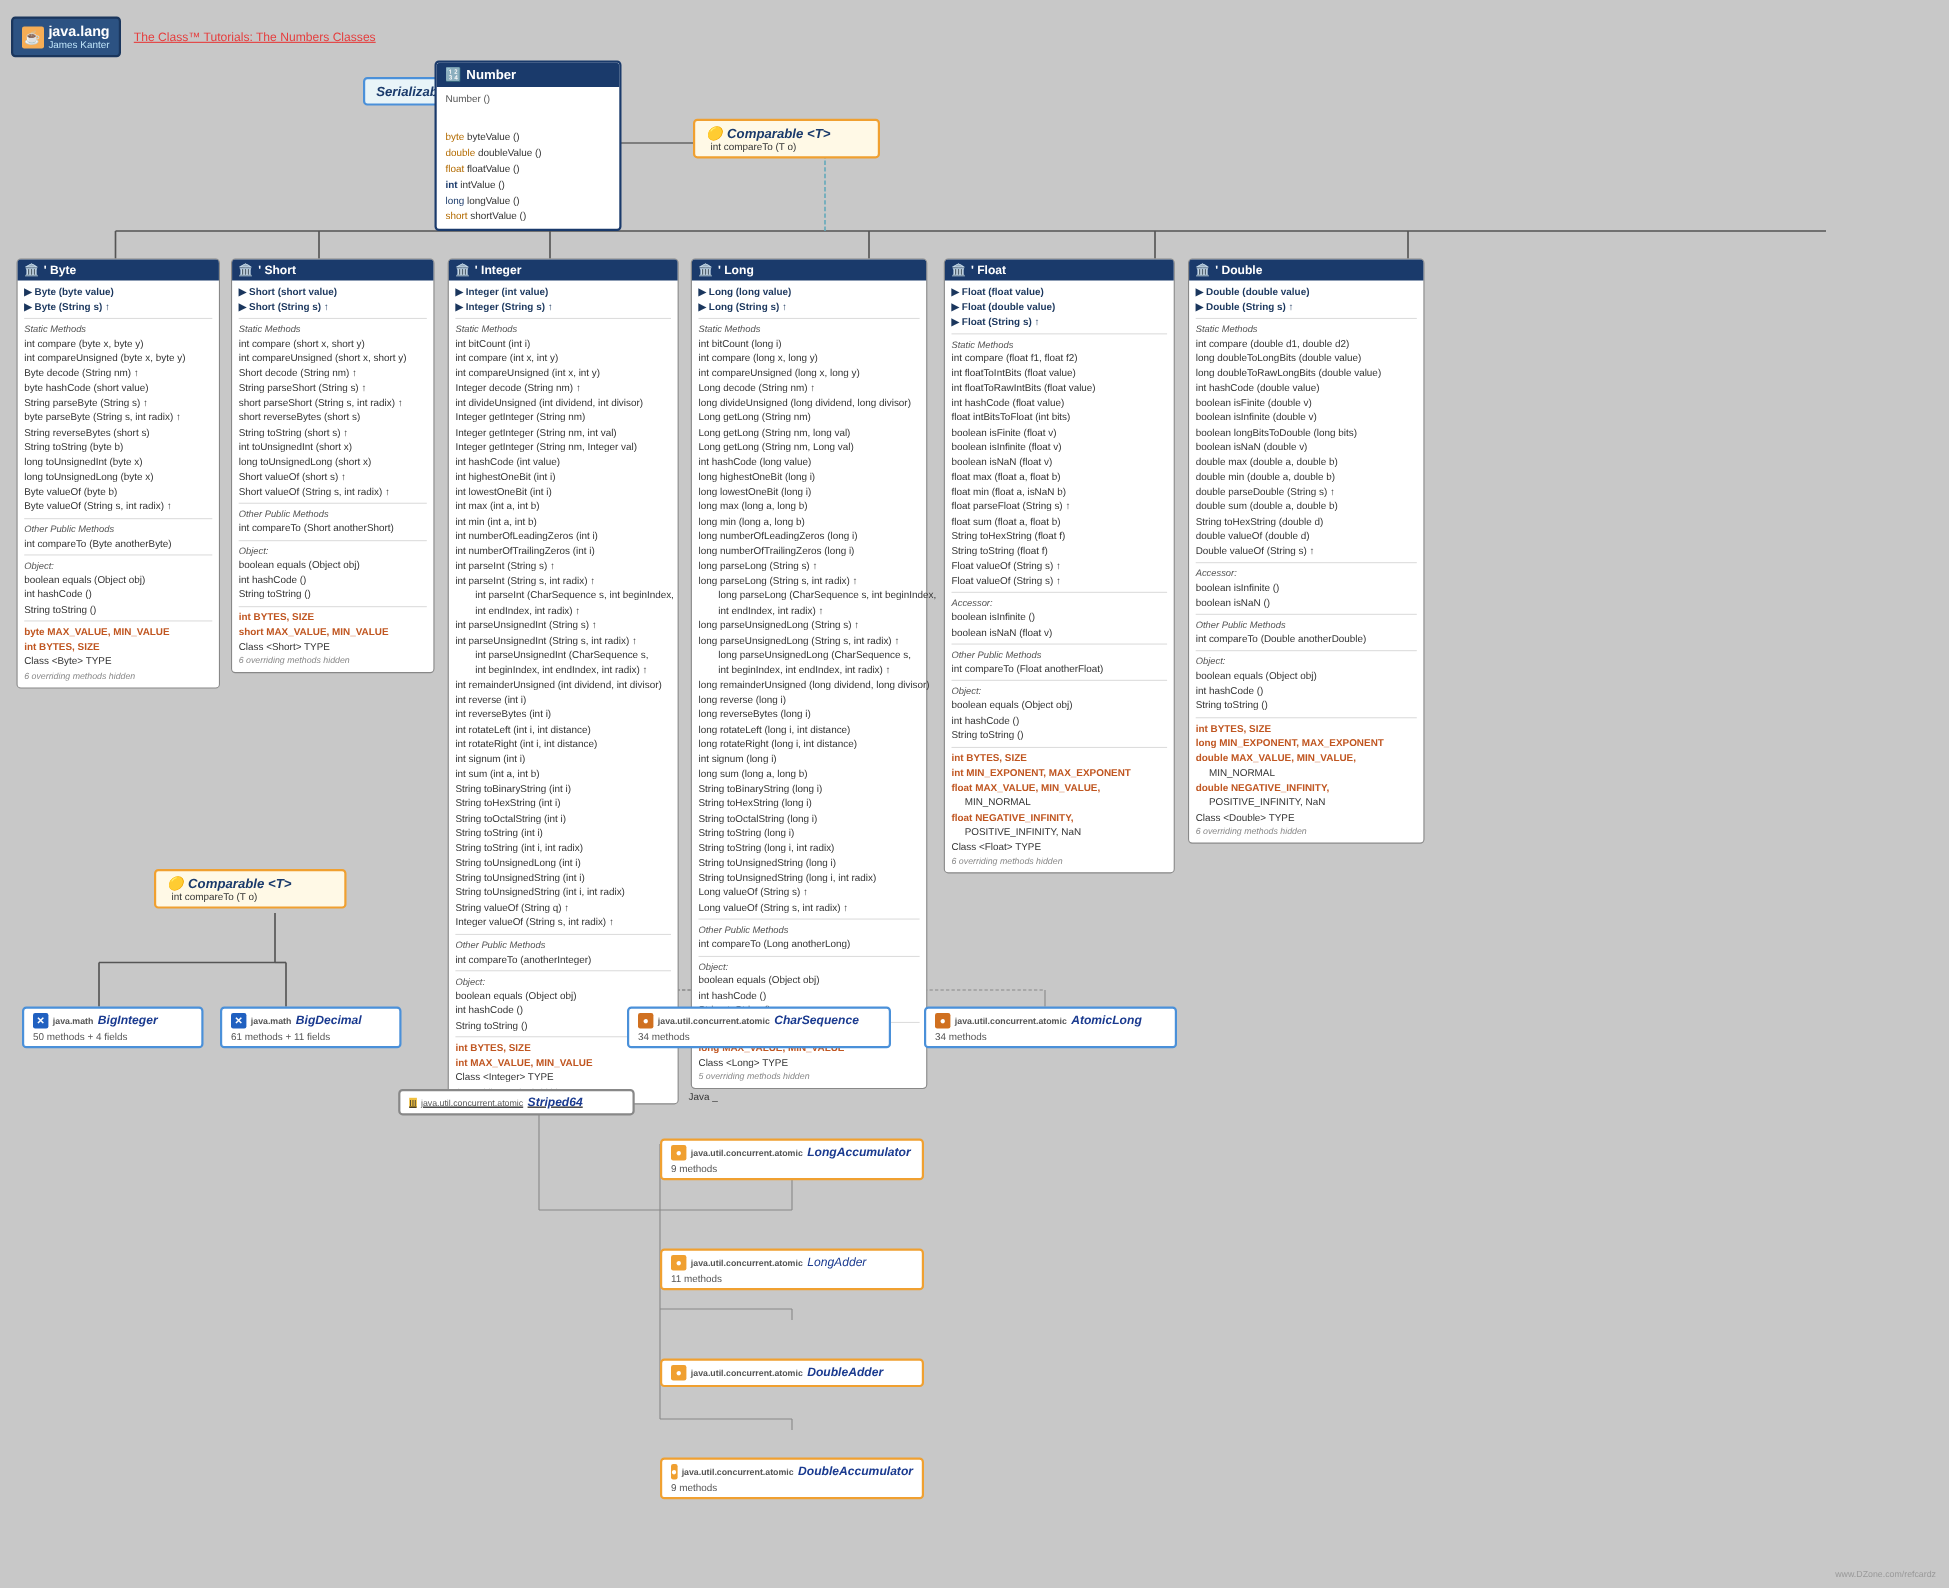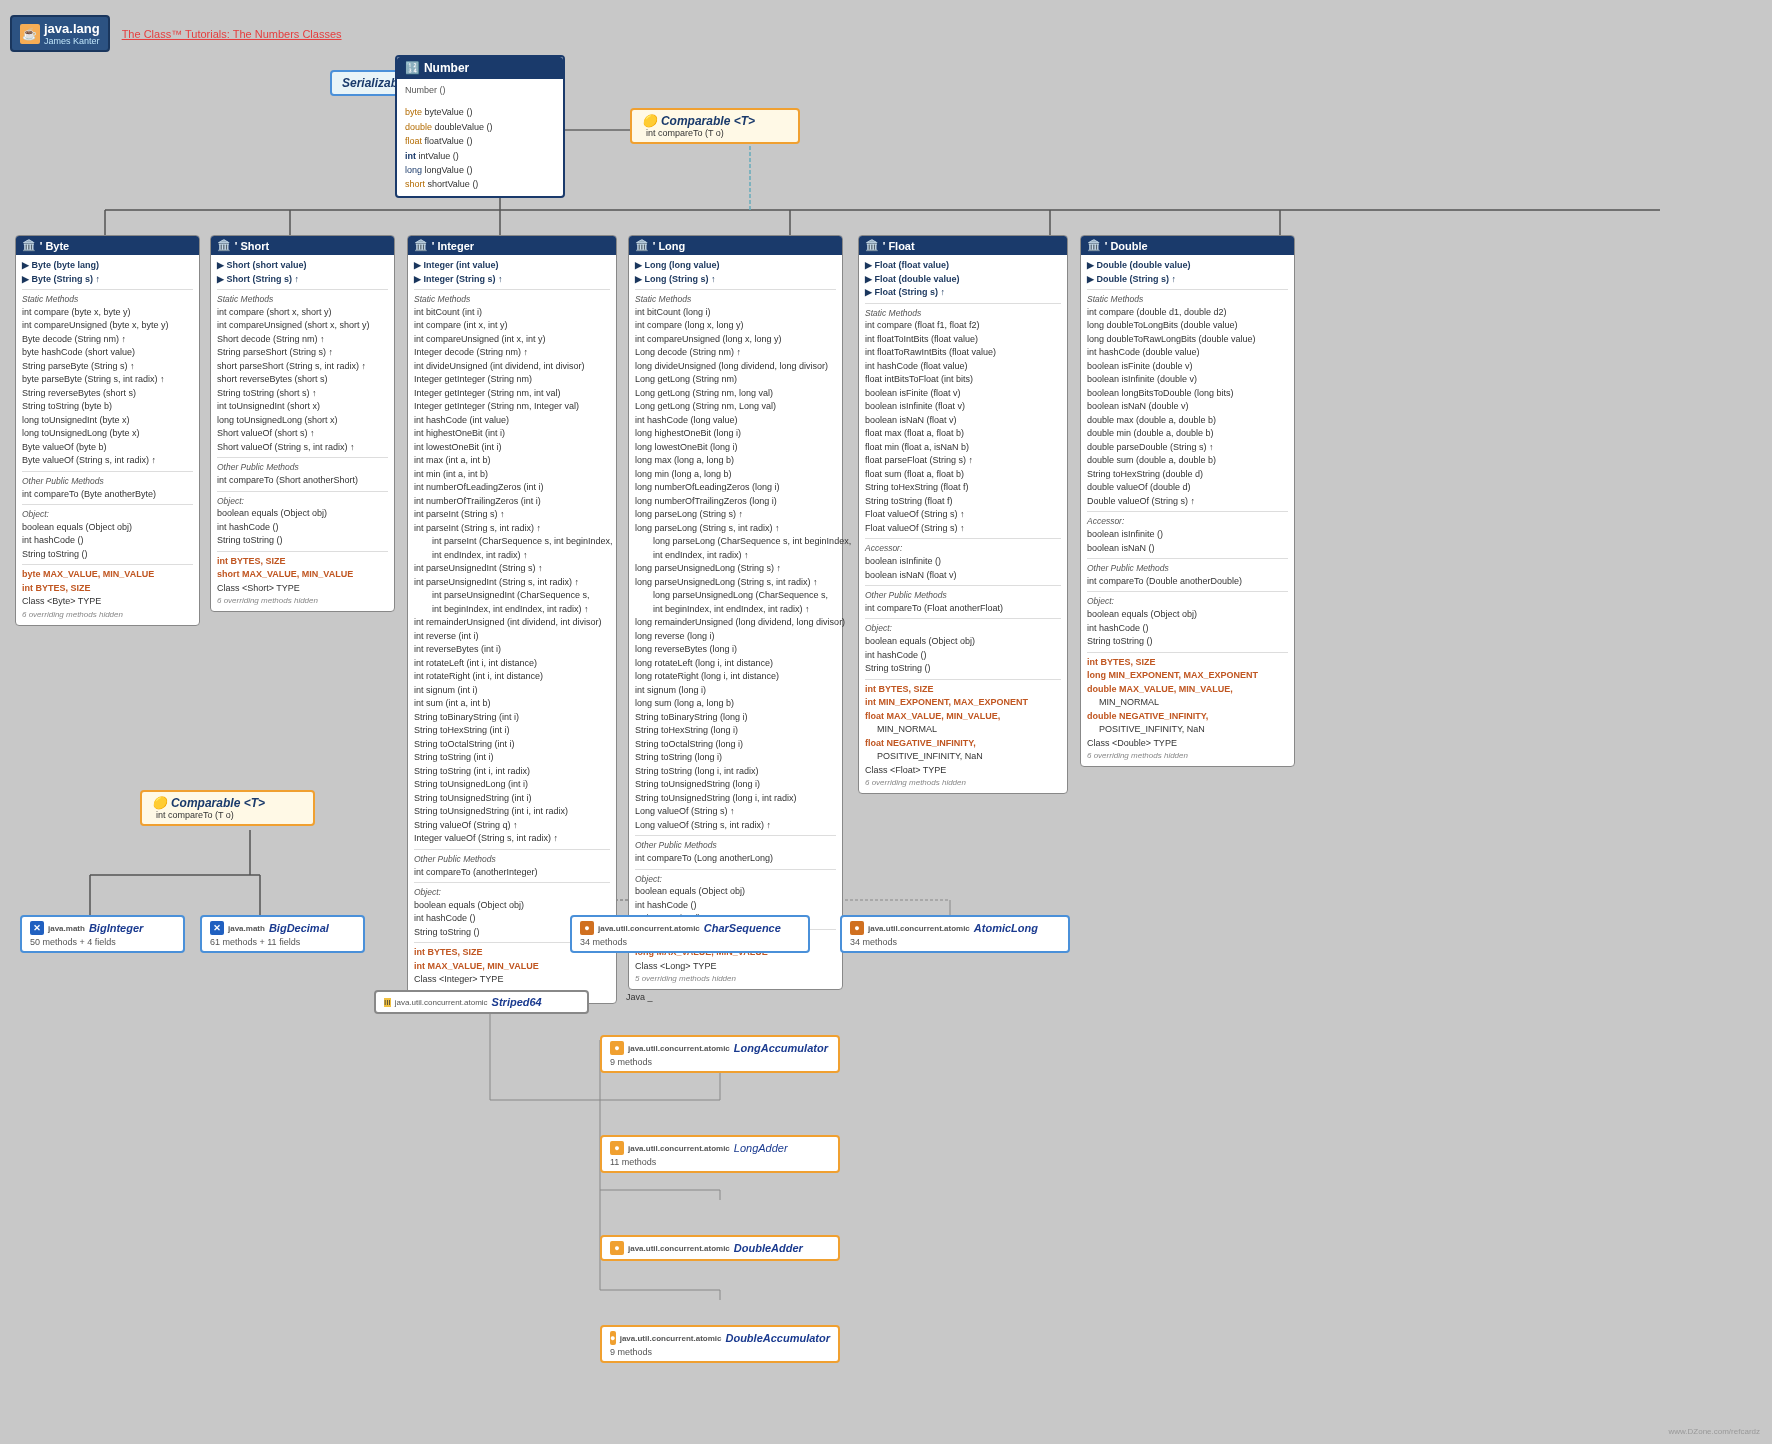--- a/index.html
+++ b/index.html
@@ -312,21 +312,21 @@
   <div class="serializable-box" style="left:330px; top:70px;">
     <span>Serializable</span>
   </div>
 
   <div class="number-main" style="left:395px; top:55px; width:170px;">
     <div class="num-header">
       <span>🔢</span>
       <span>Number</span>
     </div>
     <div class="num-body">
-      <div style="color:#555; margin-bottom:8px;">Number ()</div>
+      <div style="color:#555; margin-bottom:20px;">Number ()</div>
       <div class="method-line"><span class="type-byte">byte</span>  byteValue ()</div>
       <div class="method-line"><span class="type-double">double</span>  doubleValue ()</div>
       <div class="method-line"><span class="type-float">float</span>  floatValue ()</div>
       <div class="method-line"><span class="type-int">int</span>  intValue ()</div>
       <div class="method-line"><span class="type-long">long</span>  longValue ()</div>
       <div class="method-line"><span class="type-short">short</span>  shortValue ()</div>
     </div>
   </div>
 
   <div class="comparable-box" style="left:630px; top:108px; width:170px;">
@@ -336,21 +336,21 @@
     </div>
     <div class="comp-method">int  compareTo (T o)</div>
   </div>
 
   <div class="class-box" style="left:15px; top:235px; width:185px;">
     <div class="box-header header-navy">
       <span>🏛️</span>
       <span>' Byte</span>
     </div>
     <div class="box-body">
-      <div class="method-line blue">▶ Byte (byte lang)</div>
+      <div class="method-line blue">▶ Byte (byte value)</div>
       <div class="method-line blue">▶ Byte (String s) ↑</div>
       <div class="separator"></div>
       <div class="section-header">Static Methods</div>
       <div class="method-line">int  compare (byte x, byte y)</div>
       <div class="method-line">int  compareUnsigned (byte x, byte y)</div>
       <div class="method-line">Byte  decode (String nm) ↑</div>
       <div class="method-line">byte  hashCode (short value)</div>
       <div class="method-line">String  parseByte (String s) ↑</div>
       <div class="method-line">byte  parseByte (String s, int radix) ↑</div>
       <div class="method-line">String  reverseBytes (short s)</div>
@@ -680,21 +680,21 @@
 
   <div class="summary-box" style="left:840px; top:915px; width:230px;">
     <div class="sum-header">
       <div class="sum-icon sum-icon-orange">●</div>
       <span style="font-size:8px; color:#555;">java.util.concurrent.atomic</span>
       <span style="font-weight:bold; font-size:11px; color:#1a3a8f;"><em>AtomicLong</em></span>
     </div>
     <div class="sum-detail">34 methods</div>
   </div>
 
-  <div class="striped-box" style="left:374px; top:990px; width:215px;">
+  <div class="striped-box" style="left:362px; top:990px; width:215px;text-decoration:underline;">
     <div class="str-header">
       <div class="sum-icon sum-icon-yellow" style="font-size:8px;">III</div>
       <span style="font-size:8px; color:#555;">java.util.concurrent.atomic</span>
       <span style="font-weight:bold; font-size:11px; font-style:italic; color:#1a3a8f;">Striped64</span>
     </div>
   </div>
 
   <div class="summary-box" style="left:600px; top:1035px; width:240px; border-color:#f0a030;">
     <div class="sum-header">
       <div class="sum-icon" style="background:#f0a030; color:white;">●</div>

